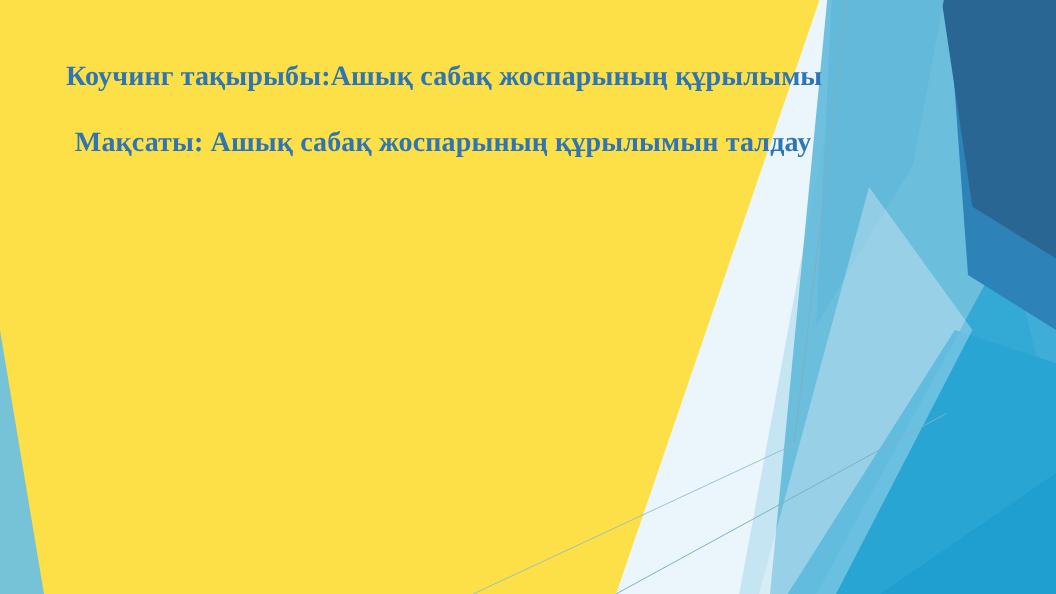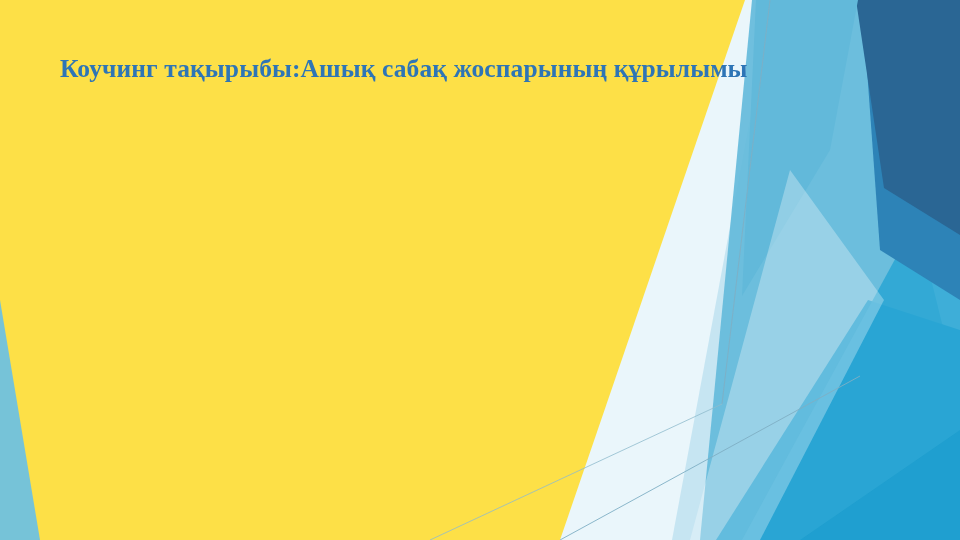--- a/index.html
+++ b/index.html
@@ -78,15 +78,16 @@
     <line x1="770" y1="0" x2="722" y2="404" stroke="#7FAFC4" stroke-width="0.9"></line>
 
     <line x1="860" y1="376" x2="560" y2="540" stroke="#7FAFC4" stroke-width="0.9"></line>
 
     <line x1="722" y1="404" x2="430" y2="540" stroke="#8FBBCD" stroke-width="0.8"></line>
 
   </svg>
 
   <div id="text-layer">
     <div id="title-line" class="slide-line">Коучинг тақырыбы:Ашық сабақ жоспарының құрылымы</div>
+    <div id="goal-line" class="slide-line">Мақсаты: Ашық сабақ жоспарының құрылымын талдау</div>
   </div>
 
 </div>
 
 </body></html>

